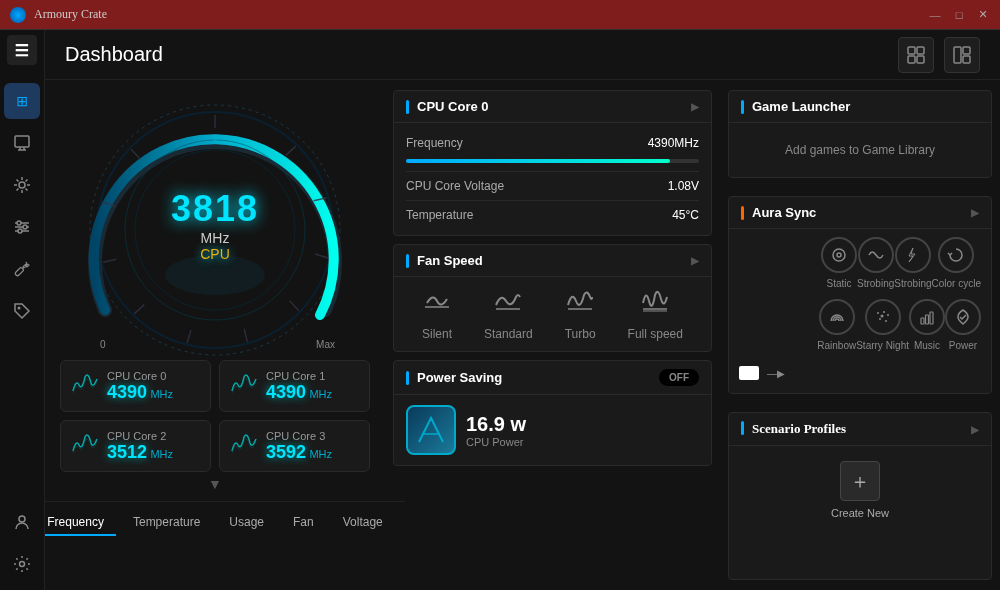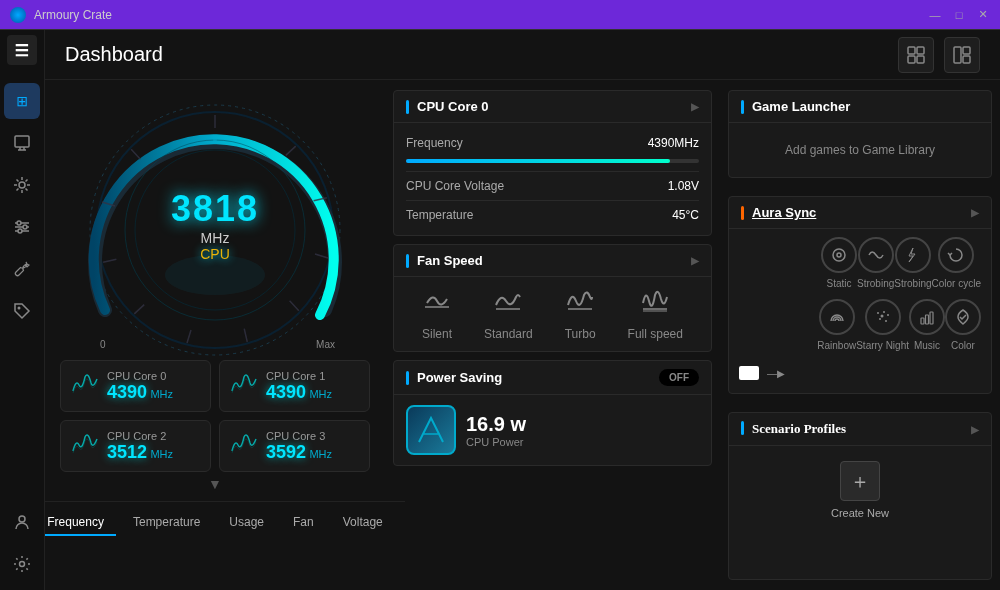--- a/index.html
+++ b/index.html
@@ -9,25 +9,26 @@
       background: #0a0a0a;
       color: #fff;
       font-family: 'Segoe UI', Arial, sans-serif;
       font-size: 12px;
       overflow: hidden;
     }
 
     
     .titlebar {
       height: 30px;
-      background: #6d28d9;
+      background: #7f1d1d;
       display: flex;
       align-items: center;
       padding: 0 10px;
       border-bottom: 1px solid #333;
+      font-family: Liberation Serif, serif;
     }
     .titlebar-icon {
       width: 16px; height: 16px;
       background: radial-gradient(circle, #00aaff, #0055aa);
       border-radius: 50%;
       margin-right: 8px;
     }
     .titlebar-title {
       font-size: 12px;
       color: #ccc;
@@ -776,21 +777,21 @@
               <span>Game Launcher</span>
             </div>
           </div>
           <div class="card-body">
             <span>Add games to Game Library</span>
           </div>
         </div>
 
         <div class="card aura-card">
           <div class="card-header">
-            <div style="display:flex;align-items:flex-end;text-decoration:underline;">
+            <div style="display:flex;align-items:flex-end;">
               <span class="card-header-accent" style="background:#ff6600;"></span>
               <span>Aura Sync</span>
             </div>
             <span class="card-chevron">▶</span>
           </div>
           <div class="card-body">
 
             <div class="aura-row">
               <div class="aura-option">
                 <div class="aura-icon-circle">
@@ -862,21 +863,21 @@
                 </div>
                 <span>Music</span>
               </div>
               <div class="aura-option">
                 <div class="aura-icon-circle">
                   <svg width="18" height="18" viewBox="0 0 18 18" fill="none">
                     <path d="M9 2 C9 2 14 5 14 9 C14 12 11.5 14 9 16 C6.5 14 4 12 4 9 C4 5 9 2 9 2Z" stroke="#888" stroke-width="1.5" fill="none"></path>
                     <path d="M6 9 L8 11 L12 7" stroke="#888" stroke-width="1.5"></path>
                   </svg>
                 </div>
-                <span>Color</span>
+                <span>Power</span>
               </div>
             </div>
 
             <div class="aura-extra">
               <div class="aura-color-swatch"></div>
               <span class="aura-arrow">—▶</span>
             </div>
           </div>
         </div>
 

